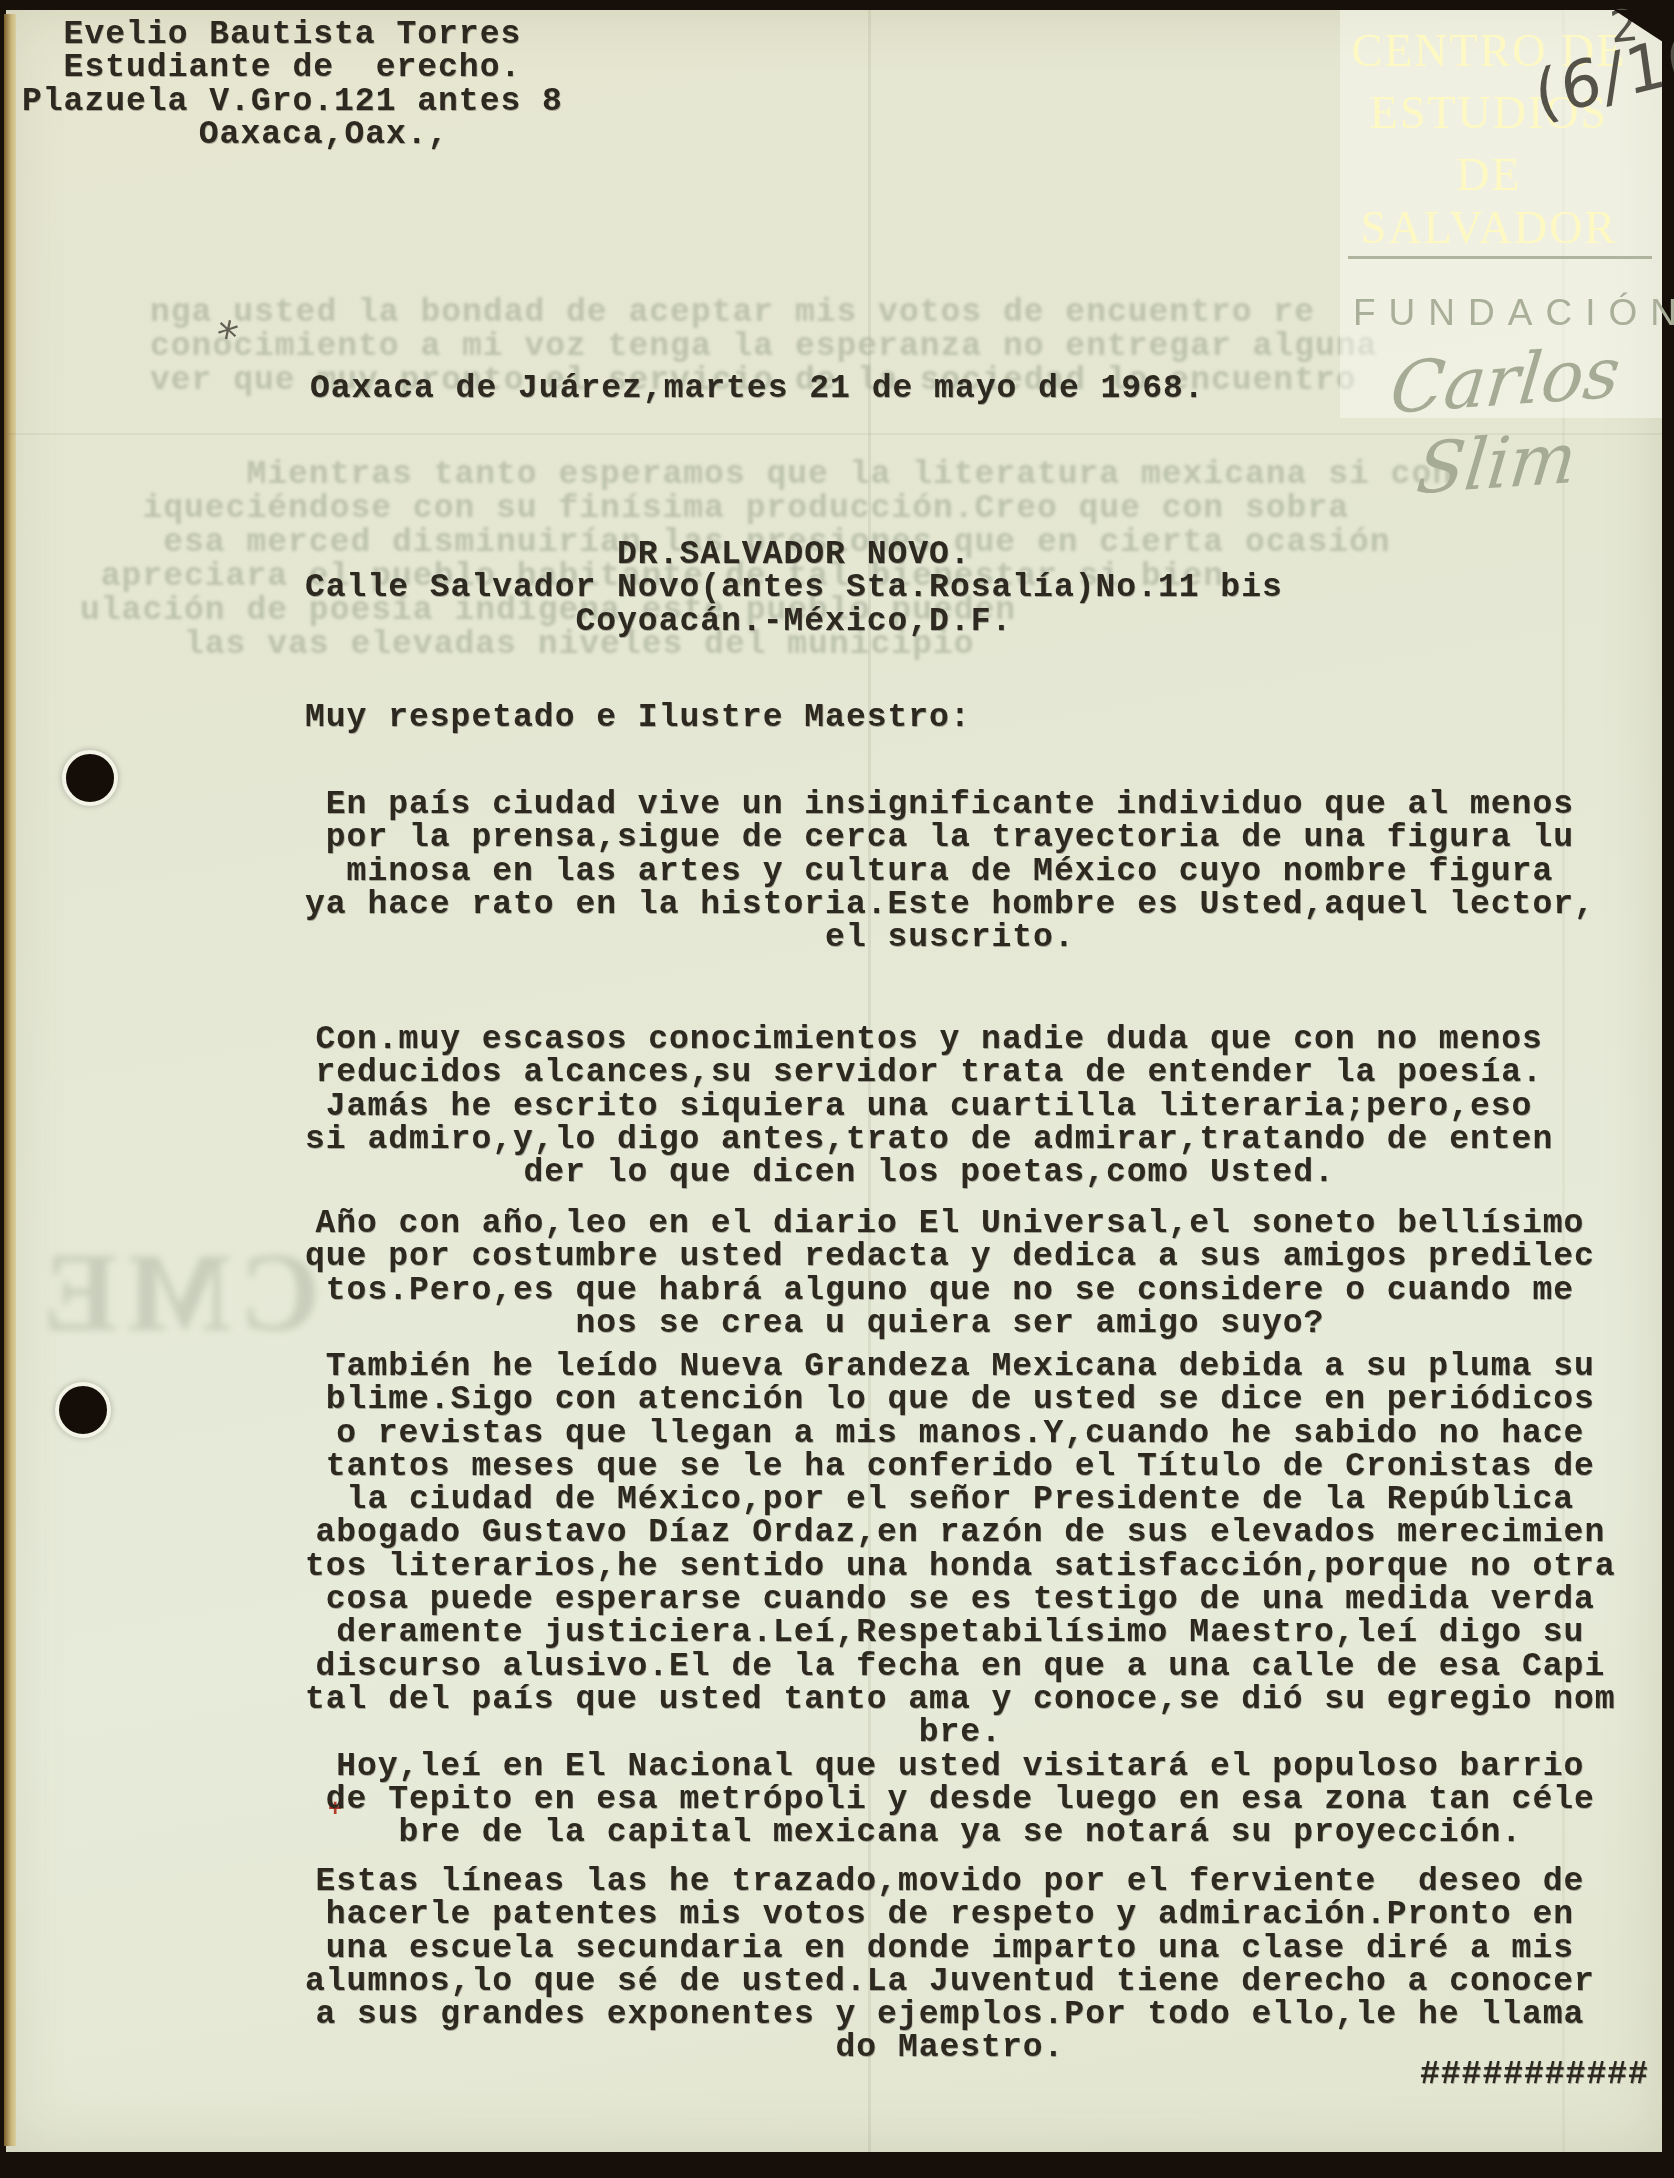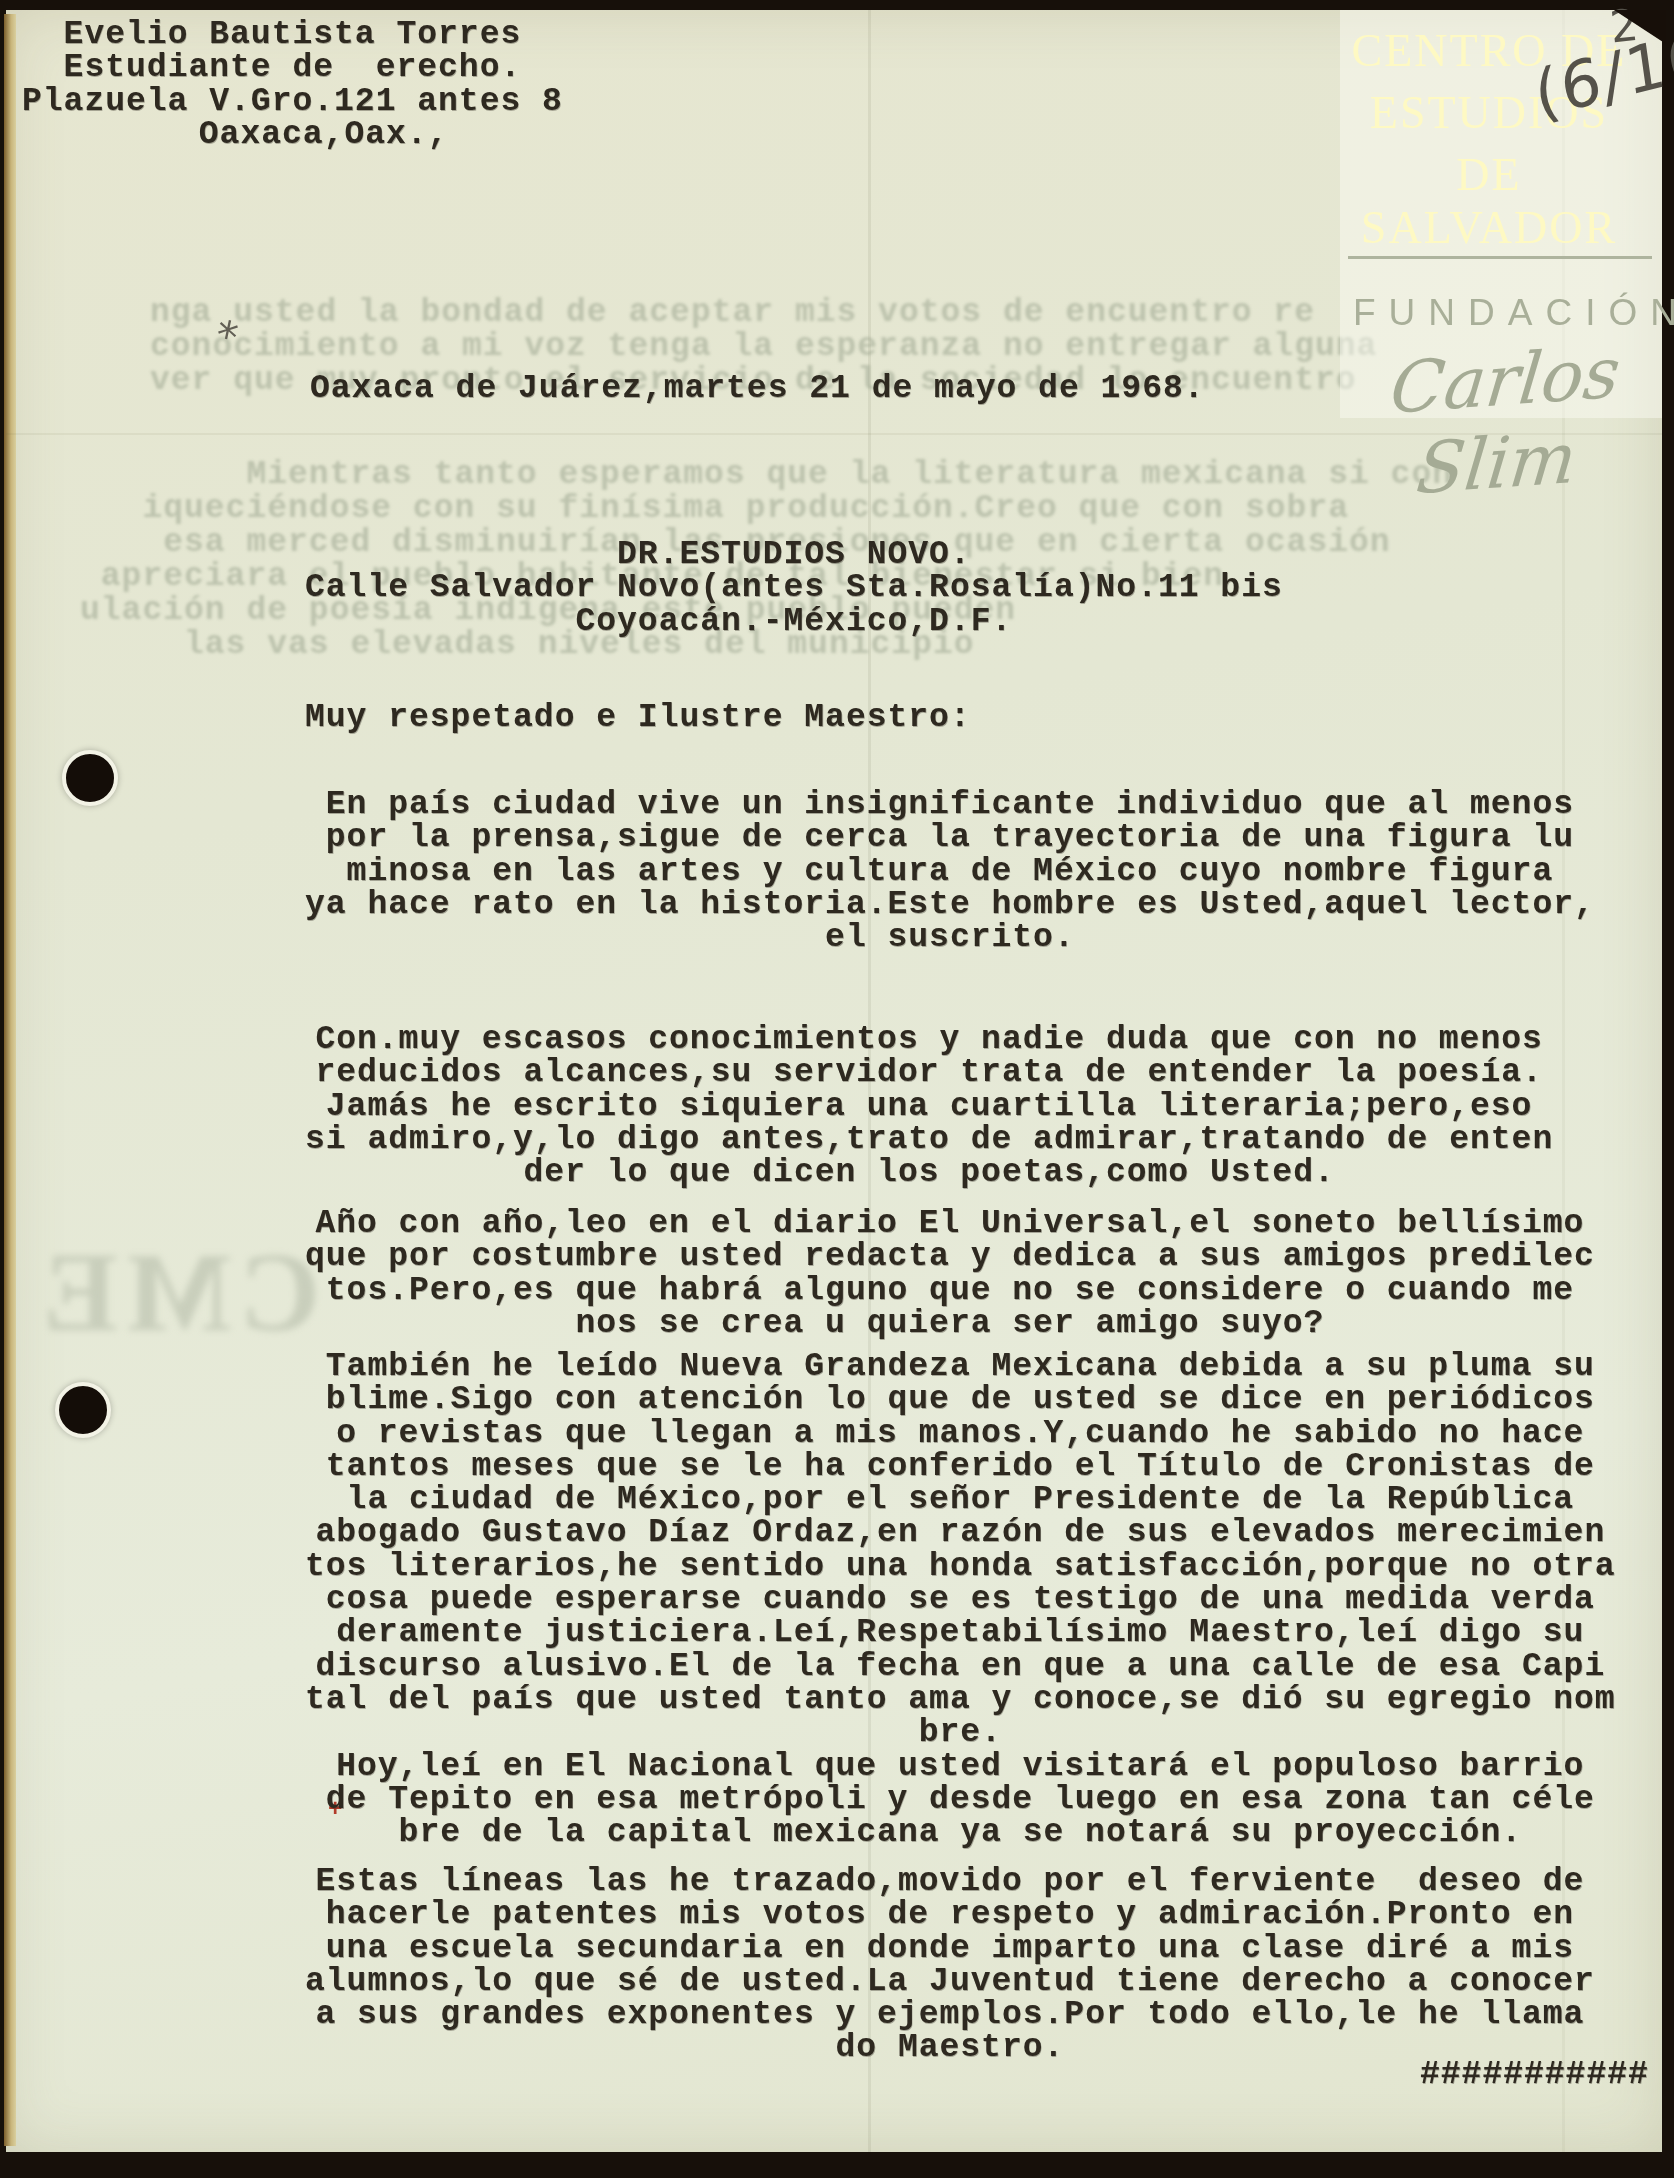--- a/index.html
+++ b/index.html
@@ -86,21 +86,21 @@
   <div id="red-mark">+</div>
 
   <div class="punch" style="left:62px;top:750px;"></div>
   <div class="punch" style="left:55px;top:1382px;"></div>
 
   <div class="typed" style="left:22px;top:18px;">Evelio Bautista Torres
 Estudiante de  erecho.
 Plazuela V.Gro.121 antes 8
    Oaxaca,Oax.,</div>
   <div class="typed" style="left:310px;top:372px;">Oaxaca de Juárez,martes 21 de mayo de 1968.</div>
-  <div class="typed" style="left:305px;top:538px;">DR.ESTUDIOS NOVO.
+  <div class="typed" style="left:305px;top:538px;">DR.SALVADOR NOVO.
 Calle Salvador Novo(antes Sta.Rosalía)No.11 bis
 Coyoacán.-México,D.F.</div>
   <div class="typed" style="left:305px;top:701px;">Muy respetado e Ilustre Maestro:</div>
   <div class="typed" style="left:305px;top:788px;">En país ciudad vive un insignificante individuo que al menos
 por la prensa,sigue de cerca la trayectoria de una figura lu
 minosa en las artes y cultura de México cuyo nombre figura
 ya hace rato en la historia.Este hombre es Usted,aquel lector,
 el suscrito.</div>
   <div class="typed" style="left:305px;top:985px;margin-top:38px;">Con.muy escasos conocimientos y nadie duda que con no menos
 reducidos alcances,su servidor trata de entender la poesía.

